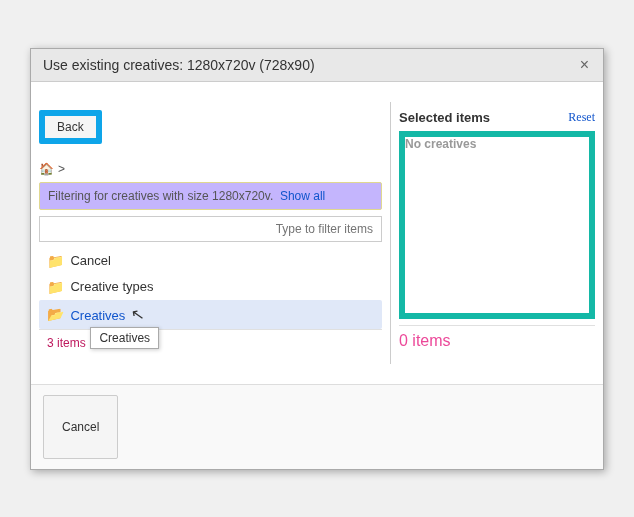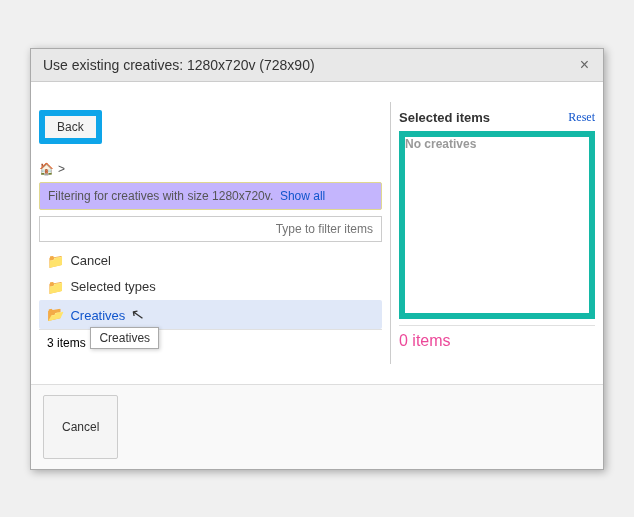--- a/index.html
+++ b/index.html
@@ -139,21 +139,21 @@
       border: 1px solid #aaa;
       padding: 3px 8px;
       font-size: 12px;
       color: #333;
       white-space: nowrap;
       box-shadow: 1px 1px 4px rgba(0,0,0,0.2);
       z-index: 10;
     }
     .items-count-left {
       font-size: 12px;
-      color: #000000;
+      color: #be185d;
       padding: 6px 8px;
       border-top: 1px solid #e0e0e0;
       margin-top: auto;
     }
     .right-panel {
       flex: 1;
       display: flex;
       flex-direction: column;
       padding: 8px;
       justify-content: space-between;
@@ -252,21 +252,21 @@
 
       <input class="filter-input" type="text" placeholder="Type to filter items" style="">
 
       <ul class="tree-list">
         <li class="tree-item">
           <span class="folder-icon">📁</span>
           <span>Cancel</span>
         </li>
         <li class="tree-item">
           <span class="folder-icon">📁</span>
-          <span>Selected types</span>
+          <span>Creative types</span>
         </li>
         <li class="tree-item active">
           <span class="folder-icon">📂</span>
           <div class="tooltip">
             <a>Creatives</a>
             <span class="cursor-icon">↖</span>
             <div class="tooltip-box">
               <span>Creatives</span>
             </div>
           </div>

